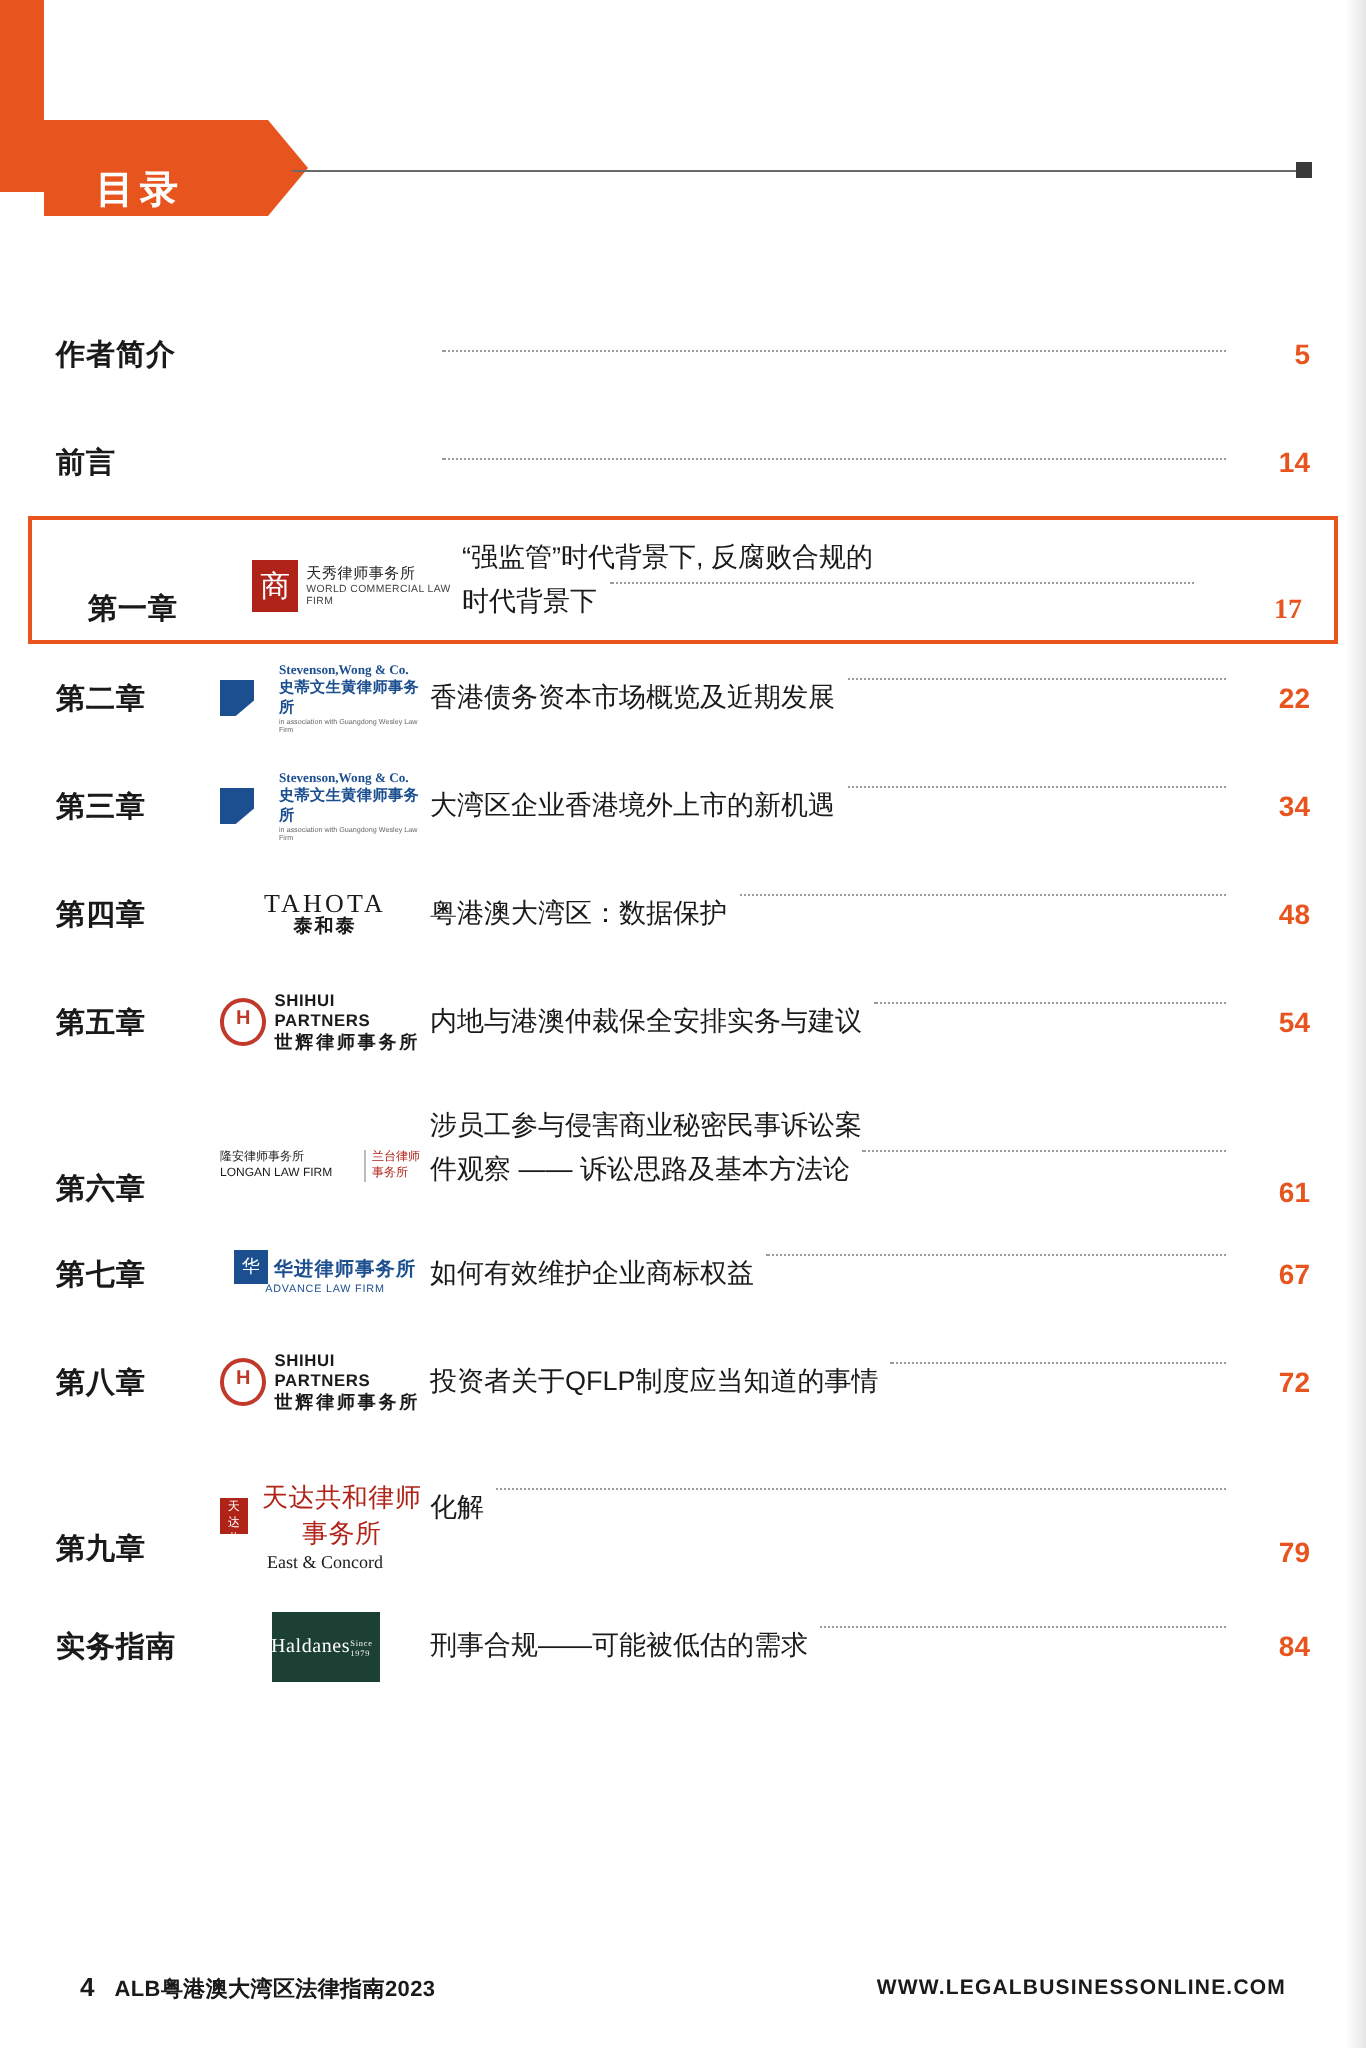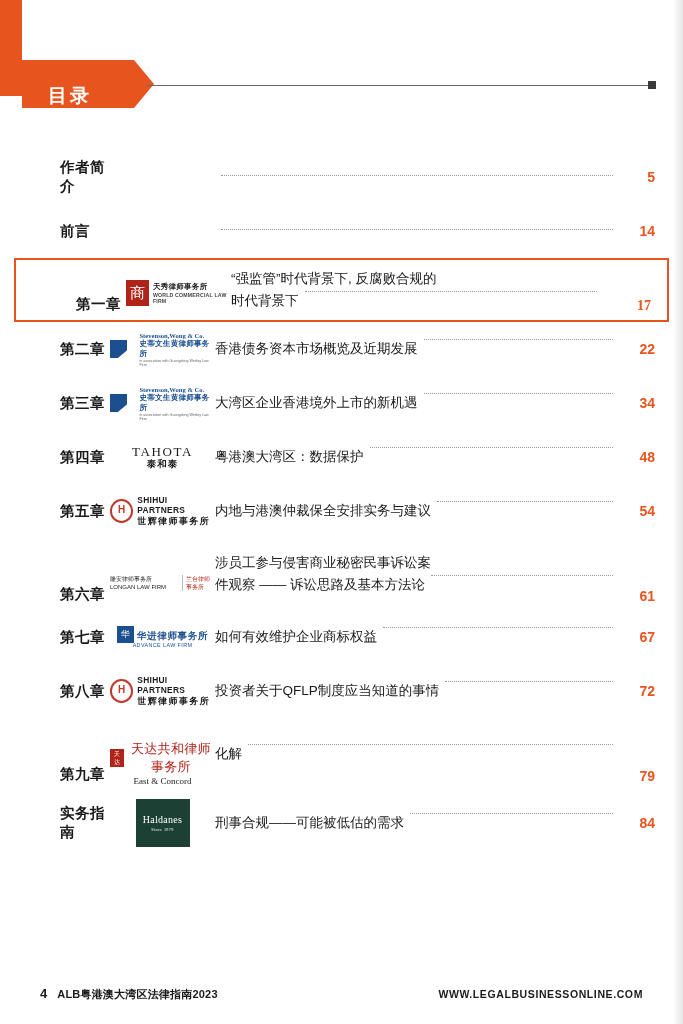--- a/index.html
+++ b/index.html
@@ -104,21 +104,21 @@
   .row.highlight {
     border: 2px solid #e8541e;
     box-sizing: border-box;
     margin-left: 14px;
     margin-right: 14px;
     background: #ffffff;
   }
   .col-chapter {
     width: 110px;
     flex: 0 0 110px;
-    padding-left: 60px;
+    padding-left: 28px;
     box-sizing: border-box;
     font-size: 14.5px;
     font-weight: bold;
     color: #1a1a1a;
     letter-spacing: 0.5px;
   }
   .row.highlight .col-chapter {
   }
   .col-logo {
     width: 105px;
@@ -195,21 +195,20 @@
     height: 26px;
     background: #b02318;
     color: #ffffff;
     font-size: 15px;
     line-height: 26px;
     text-align: center;
     font-family: "DejaVu Serif", serif;
   }
   .logo-tx .tx-text {
     text-align: left;
-    font-weight: bold;
   }
   .logo-tx .tx-cn {
     font-size: 7.5px;
     color: #222;
     letter-spacing: 0.3px;
   }
   .logo-tx .tx-en {
     font-size: 5.2px;
     color: #444;
     letter-spacing: 0.2px;
@@ -349,25 +348,25 @@
     color: #b02318;
     letter-spacing: 0.3px;
   }
   .logo-ec .ec-en {
     font-size: 9px;
     font-family: "Liberation Serif", serif;
     color: #1a1a1a;
   }
   .logo-haldanes {
     width: 54px;
-    height: 48px;
+    height: 35px;
     background: #1d4034;
     color: #ffffff;
     display: flex;
-    flex-direction: column;
+    flex-direction: row;
     align-items: center;
     justify-content: center;
     font-family: "Liberation Serif", serif;
   }
   .logo-haldanes .h-name {
     font-size: 10px;
     letter-spacing: 0.3px;
   }
   .logo-haldanes .h-sub {
     font-size: 4.2px;

